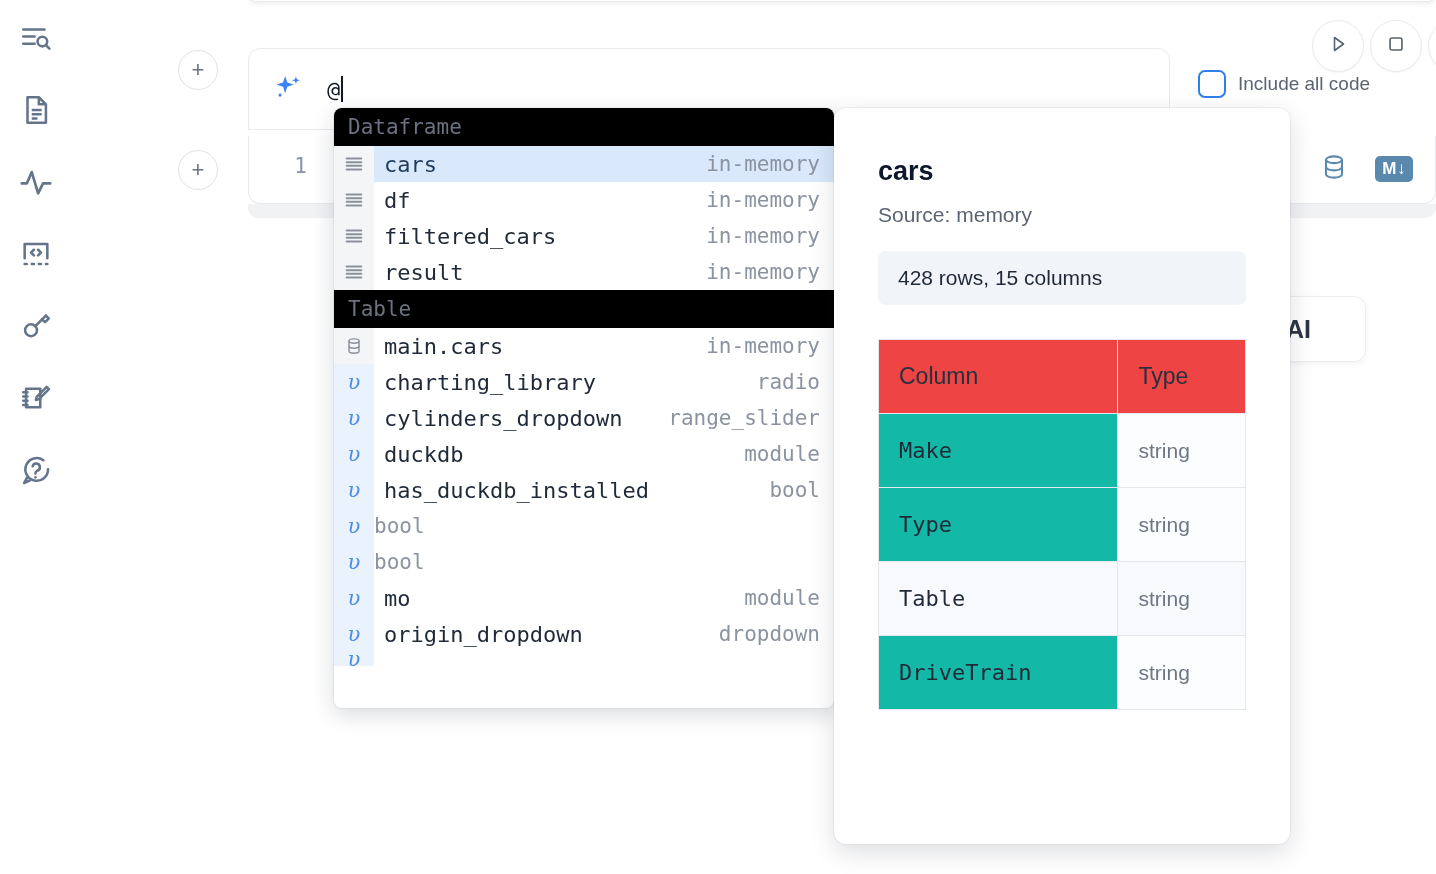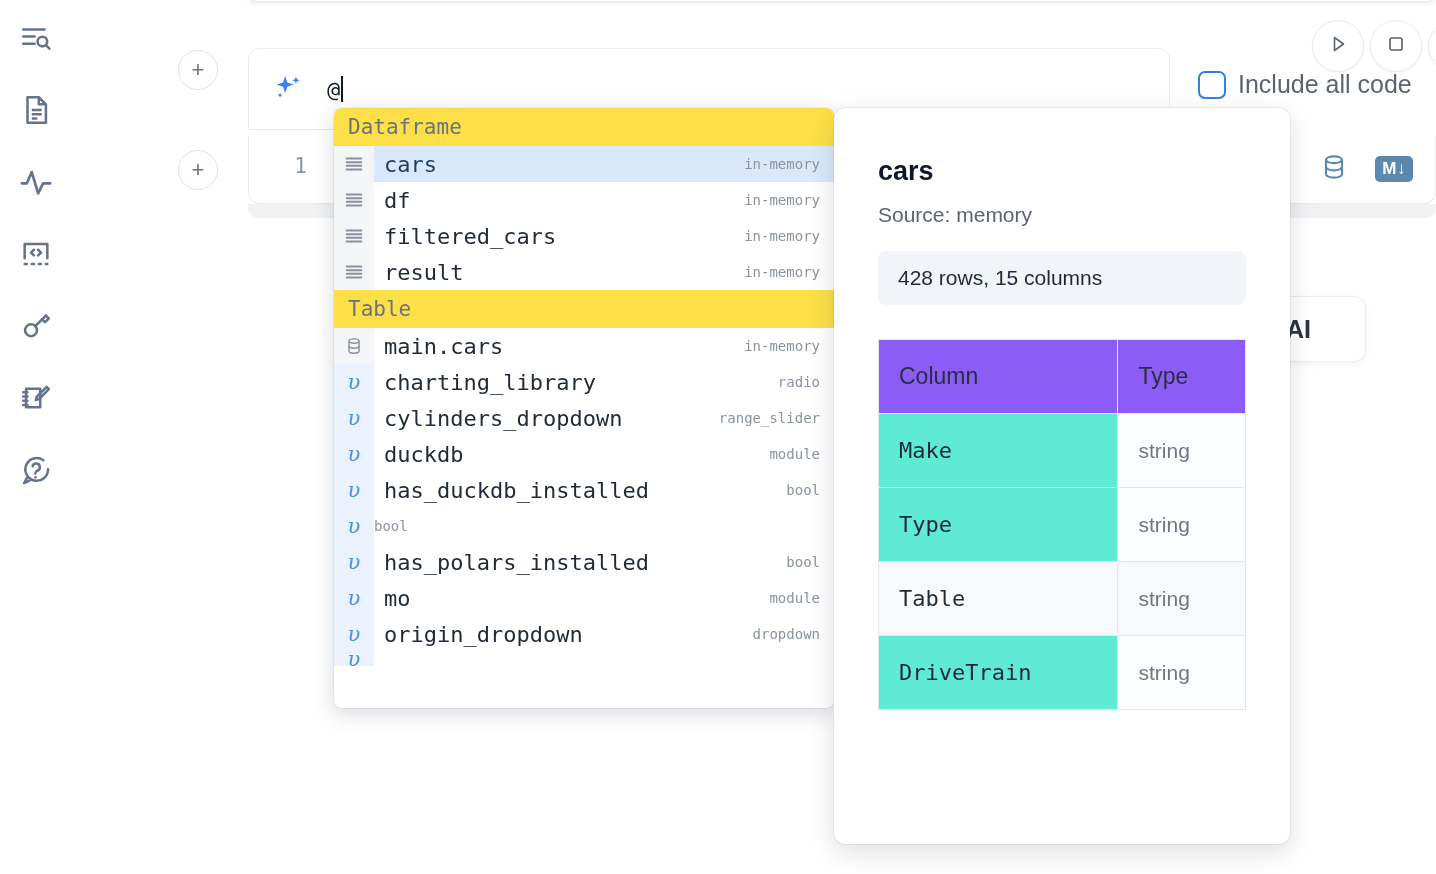--- a/index.html
+++ b/index.html
@@ -66,21 +66,21 @@
   .cb-stop { left: 200px; top: 0px; }
   .cb-more { left: 258px; top: 0px; }
 
   .include-wrap {
     position: absolute; left: 1198px; top: 70px;
     display: flex; align-items: center; gap: 12px;
   }
   .chk {
     width: 28px; height: 28px; border: 2.2px solid #2f7fea; border-radius: 7px; background: #fff;
   }
-  .include-label { font-size: 25px; color: #5b6472; white-space: nowrap; }
+  .include-label { font-size: 19px; color: #5b6472; white-space: nowrap; }
 
   
   .code-cell {
     position: absolute; left: 248px; top: 136px; width: 1188px; height: 68px;
     background: #fff; border-left: 1px solid #e8eaed; border-right: 1px solid #e8eaed;
     border-bottom: 1px solid #e8eaed;
     border-bottom-left-radius: 12px; border-bottom-right-radius: 12px;
   }
   .ln {
     position: absolute; left: 18px; top: 18px; width: 40px; text-align: right;
@@ -109,58 +109,58 @@
 
   
   .ac {
     position: absolute; left: 334px; top: 108px; width: 500px; height: 600px;
     background: #fff; border-radius: 8px; overflow: hidden;
     box-shadow: 0 6px 22px rgba(15,23,42,.16), 0 0 0 1px rgba(15,23,42,.05);
     font-family: "DejaVu Sans Mono", monospace;
   }
   .ac-group {
     height: 38px; display: flex; align-items: center; padding-left: 14px;
-    background: #fde047; color: #6b7280; font-size: 21px;
+    background: #000000; color: #6b7280; font-size: 21px;
   }
   .ac-row {
     height: 36px; display: flex; align-items: center; background: #fff;
     font-size: 22px; position: relative;
   }
   .ac-row.sel { background: #d9e9fb; }
   .ac-gutter {
     width: 40px; height: 36px; flex: 0 0 40px; background: #f4f5f7;
     display: flex; align-items: center; justify-content: center; color: #8b919c;
   }
   .ac-row.sel .ac-gutter { background: #f4f5f7; }
   .ac-gutter.vgut { background: #eaf3fd; color: #4f8fe0; font-style: italic; font-size: 21px;
                     font-family: "DejaVu Serif", serif; }
   .ac-name { flex: 1 1 auto; padding-left: 10px; color: #1f2937; white-space: nowrap; }
   .ac-row.sel .ac-name { color: #1e3a5f; }
-  .ac-type { color: #8b93a1; padding-right: 14px; white-space: nowrap; font-size: 14px; }
+  .ac-type { color: #8b93a1; padding-right: 14px; white-space: nowrap; font-size: 21px; }
   .ac-row.clipped { height: 14px; overflow: hidden; }
   .ac-row.clipped .ac-gutter { height: 14px; }
 
   
   .pv {
     position: absolute; left: 834px; top: 108px; width: 456px; height: 736px;
     background: #fff; border-radius: 12px; overflow: hidden;
     box-shadow: 0 8px 26px rgba(15,23,42,.14), 0 0 0 1px rgba(15,23,42,.05);
   }
   .pv-title { margin: 48px 0 0 44px; font-size: 27px; font-weight: 700; color: #0f172a; }
   .pv-source { margin: 16px 0 0 44px; font-size: 21px; color: #5b6472; }
   .pv-badge {
     margin: 24px 44px 0 44px; background: #f1f4f8; border-radius: 8px;
     padding: 15px 20px; font-size: 21px; color: #1f2937;
   }
   .pv-table { margin: 34px 44px 0 44px; border: 1px solid #e4e8ee; border-collapse: collapse; width: 368px; }
   .pv-table th, .pv-table td {
     border: 1px solid #e4e8ee; text-align: left; padding: 20px 20px; height: 74px;
   }
-  .pv-table th { background: #8b5cf6; font-weight: 400; font-size: 23px; color: #27303f; }
-  .pv-table td.c-col { font-family: "DejaVu Sans Mono", monospace; font-size: 22px; color: #1f2937; background: #5eead4; }
+  .pv-table th { background: #ef4444; font-weight: 400; font-size: 23px; color: #27303f; }
+  .pv-table td.c-col { font-family: "DejaVu Sans Mono", monospace; font-size: 22px; color: #1f2937; background: #14b8a6; }
   .pv-table td.c-typ { font-size: 21px; color: #6e7785; background: #fcfdfe; }
   .pv-table tr.alt td { background: #f7f9fc; }
 </style>
 </head>
 <body>
 
 <div id="root">
 
   <div class="rail">
     <div class="rail-btn" style="top:14px">
@@ -354,21 +354,20 @@
         <span class="ac-gutter vgut">υ</span>
         <span class="ac-name">has_duckdb_installed</span>
         <span class="ac-type">bool</span>
       </div>
       <div class="ac-row">
         <span class="ac-gutter vgut">υ</span>
         <span class="ac-type">bool</span>
       </div>
       <div class="ac-row">
         <span class="ac-gutter vgut">υ</span>
-        <span class="ac-name">has_polars_installed</span>
         <span class="ac-type">bool</span>
       </div>
       <div class="ac-row">
         <span class="ac-gutter vgut">υ</span>
         <span class="ac-name">mo</span>
         <span class="ac-type">module</span>
       </div>
       <div class="ac-row">
         <span class="ac-gutter vgut">υ</span>
         <span class="ac-name">origin_dropdown</span>

